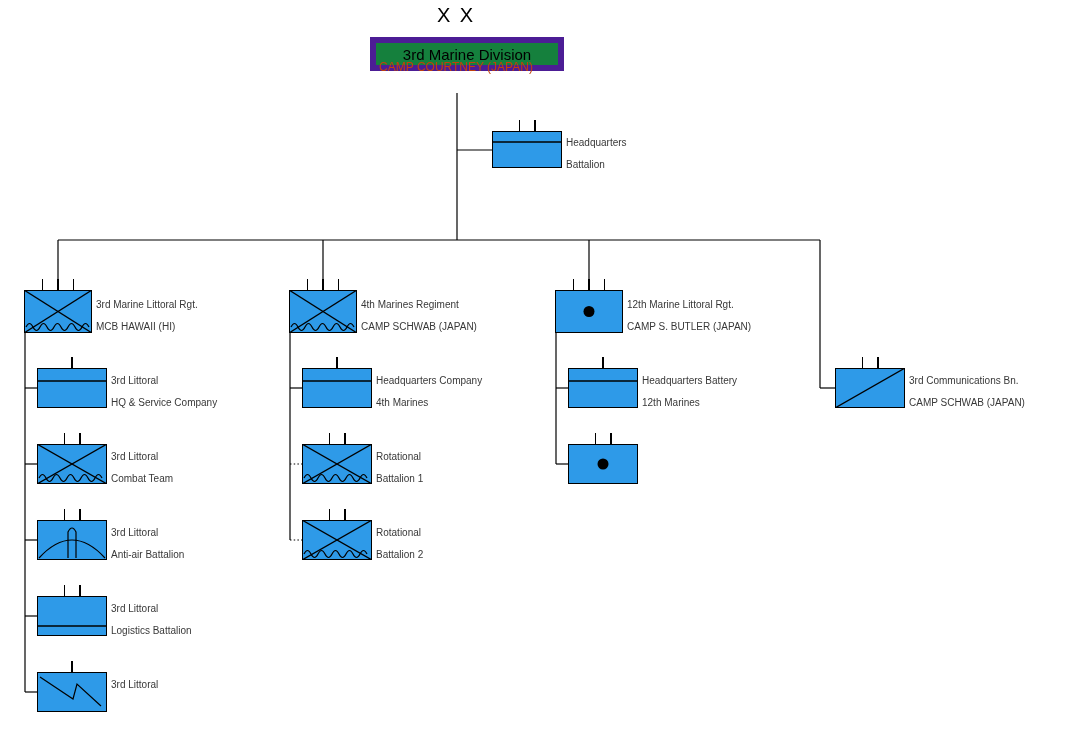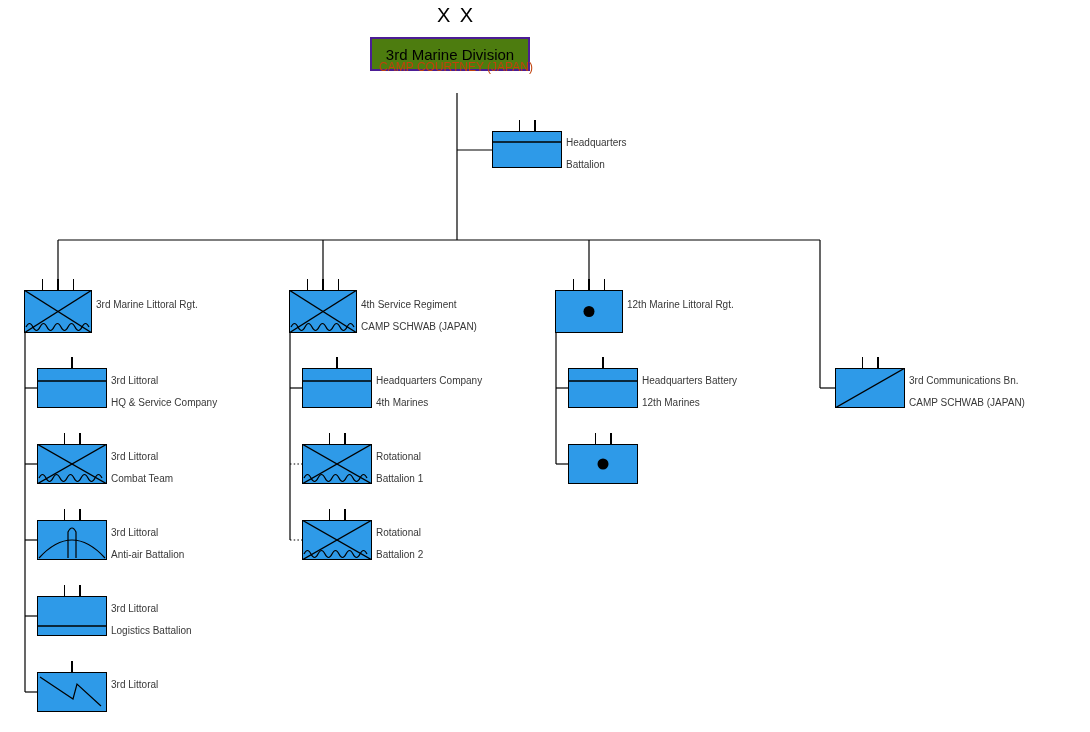--- a/index.html
+++ b/index.html
@@ -12,22 +12,22 @@
   .ticks{display:flex;justify-content:center;align-items:flex-start;height:11px;gap:14px;}
   .ticks i{display:block;width:1.5px;height:11px;background:#000;}
   .ubox{position:relative;background:#2E9AE8;border:1.5px solid #000;box-sizing:border-box;}
   .ubox svg{position:absolute;left:-1px;top:-1px;width:calc(100% + 2px);height:calc(100% + 2px);}
   .w-reg{width:68px;height:43px;}
   .w-child{width:70px;height:40px;}
   .w-hqbn{width:70px;height:37px;}
   .ulabel{position:absolute;font-size:10px;line-height:22px;color:#383838;white-space:nowrap;}
   .division-echelon{position:absolute;left:456px;top:4px;transform:translateX(-50%);
     font-size:20px;color:#000;letter-spacing:2px;white-space:nowrap;}
-  .division-box{position:absolute;left:370px;top:37px;width:160px;height:34px;
-    background:#4d7c0f;border:2px solid #4c1d95;box-sizing:border-box;
+  .division-box{position:absolute;left:370px;top:37px;width:194px;height:34px;
+    background:#15803d;border:6px solid #4c1d95;box-sizing:border-box;
     display:flex;align-items:center;justify-content:center;font-size:15px;color:#000;}
   .division-loc{position:absolute;left:456px;top:60px;transform:translateX(-50%);
     font-size:12px;white-space:nowrap;color:#c2410c;}
   svg line,svg path{stroke:#000;fill:none;}
 </style>
 </head>
 <body>
 
 <div id="stage">
 
@@ -89,55 +89,57 @@
     <div class="ubox w-reg">
       <svg viewBox="0 0 68 43" preserveAspectRatio="none">
         <line x1="0" y1="0" x2="68" y2="43" stroke-width="1.3"></line>
         <line x1="0" y1="43" x2="68" y2="0" stroke-width="1.3"></line>
         <path d="M2,37 q3.5,-7 7,0 t7,0 t7,0 t7,0 t7,0 t7,0 t7,0 t7,0 t7,0" stroke-width="1.2"></path>
       </svg>
     </div>
   </div>
   <div class="ulabel" style="left:96px;top:294px">
     <div>3rd Marine Littoral Rgt.</div>
+      <div>MCB HAWAII (HI)</div>
   </div>
 
   <div class="unit" style="left:289px;top:279px">
     <div class="ticks">
         <i></i>
         <i></i>
         <i></i>
       </div>
     <div class="ubox w-reg">
       <svg viewBox="0 0 68 43" preserveAspectRatio="none">
         <line x1="0" y1="0" x2="68" y2="43" stroke-width="1.3"></line>
         <line x1="0" y1="43" x2="68" y2="0" stroke-width="1.3"></line>
         <path d="M2,37 q3.5,-7 7,0 t7,0 t7,0 t7,0 t7,0 t7,0 t7,0 t7,0 t7,0" stroke-width="1.2"></path>
       </svg>
     </div>
   </div>
   <div class="ulabel" style="left:361px;top:294px">
-    <div>4th Service Regiment</div>
+    <div>4th Marines Regiment</div>
       <div>CAMP SCHWAB (JAPAN)</div>
   </div>
 
   <div class="unit" style="left:555px;top:279px">
     <div class="ticks">
         <i></i>
         <i></i>
         <i></i>
       </div>
     <div class="ubox w-reg">
       <svg viewBox="0 0 68 43" preserveAspectRatio="none">
         <circle cx="34" cy="21.5" r="5.5" fill="#000" stroke="none"></circle>
       </svg>
     </div>
   </div>
   <div class="ulabel" style="left:627px;top:294px">
     <div>12th Marine Littoral Rgt.</div>
+      <div>CAMP S. BUTLER (JAPAN)</div>
   </div>
 
   <div class="unit" style="left:835px;top:357px">
     <div class="ticks">
         <i></i>
         <i></i>
       </div>
     <div class="ubox w-child">
       <svg viewBox="0 0 70 40" preserveAspectRatio="none">
         <line x1="0" y1="40" x2="70" y2="0" stroke-width="1.3"></line>

